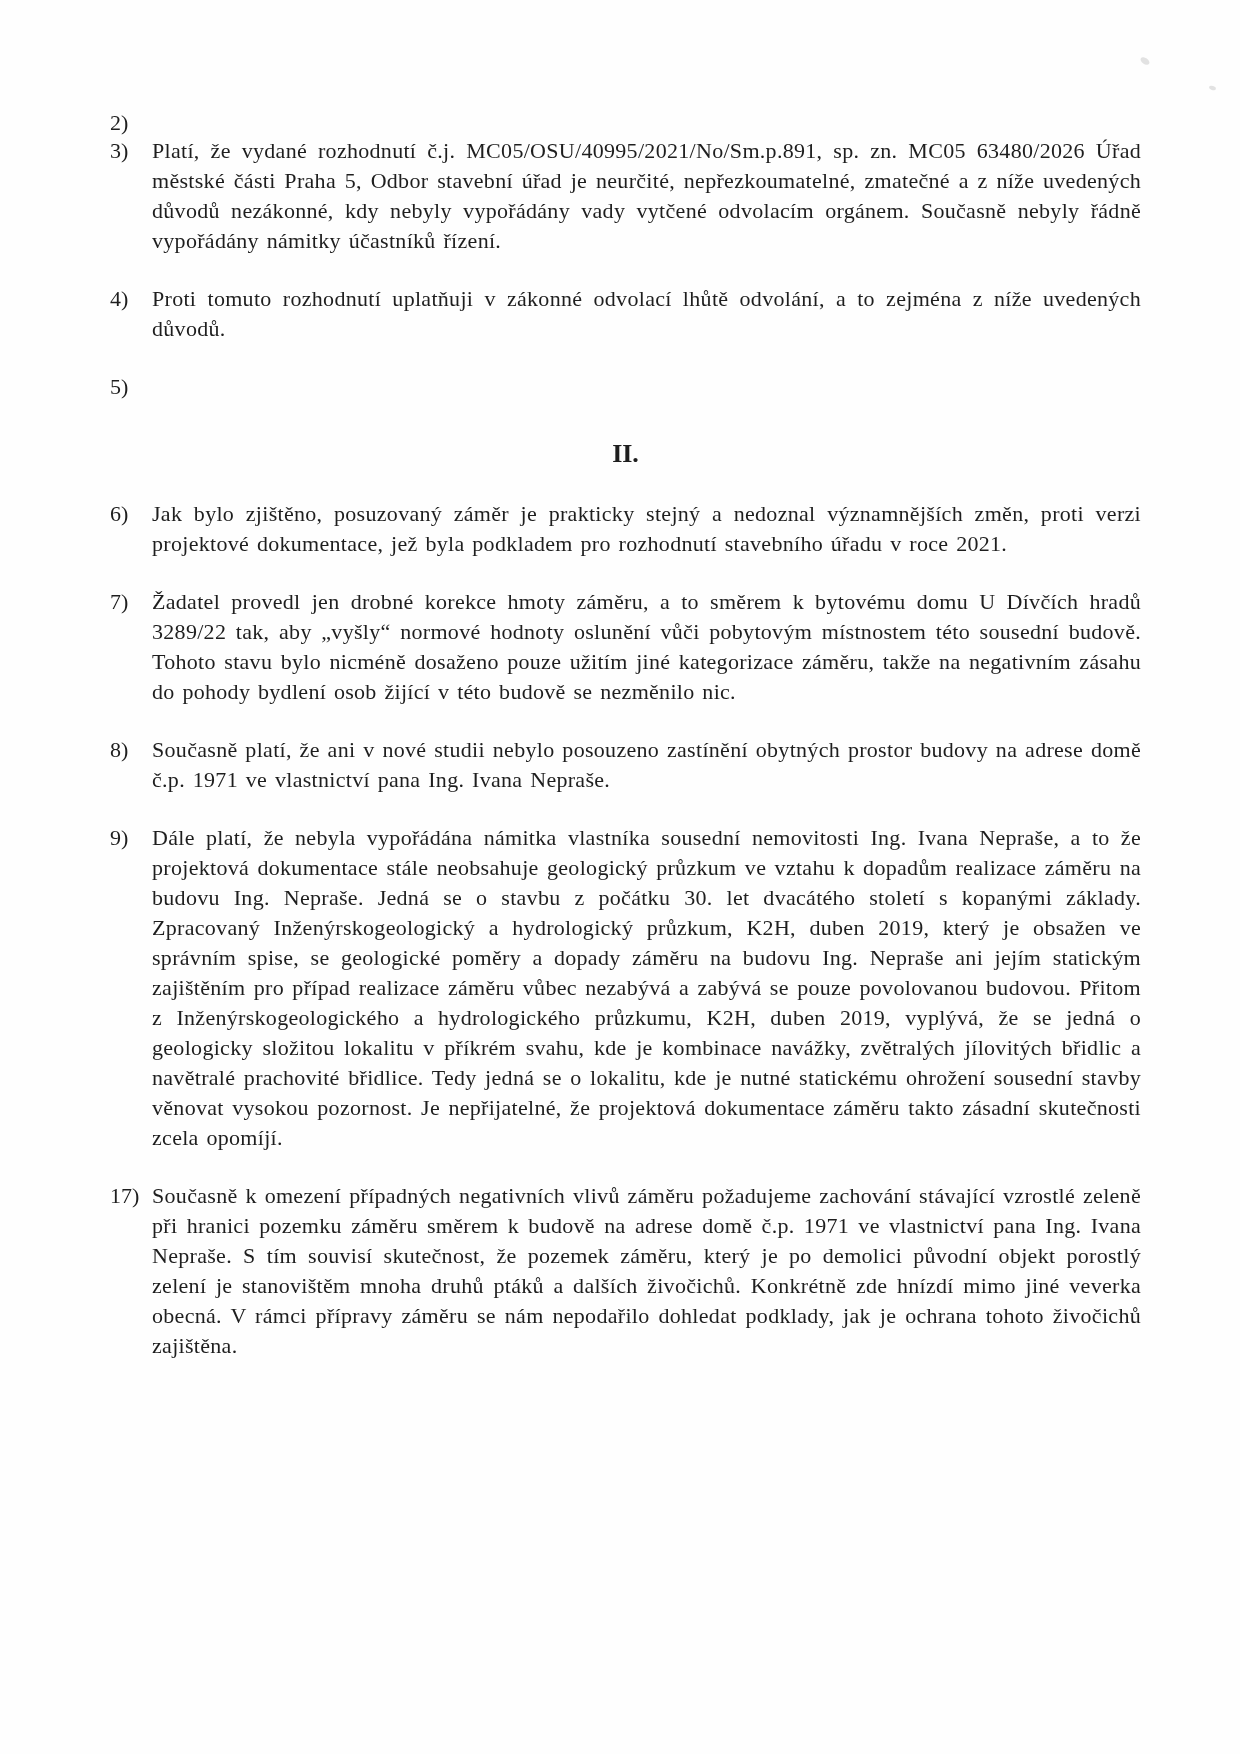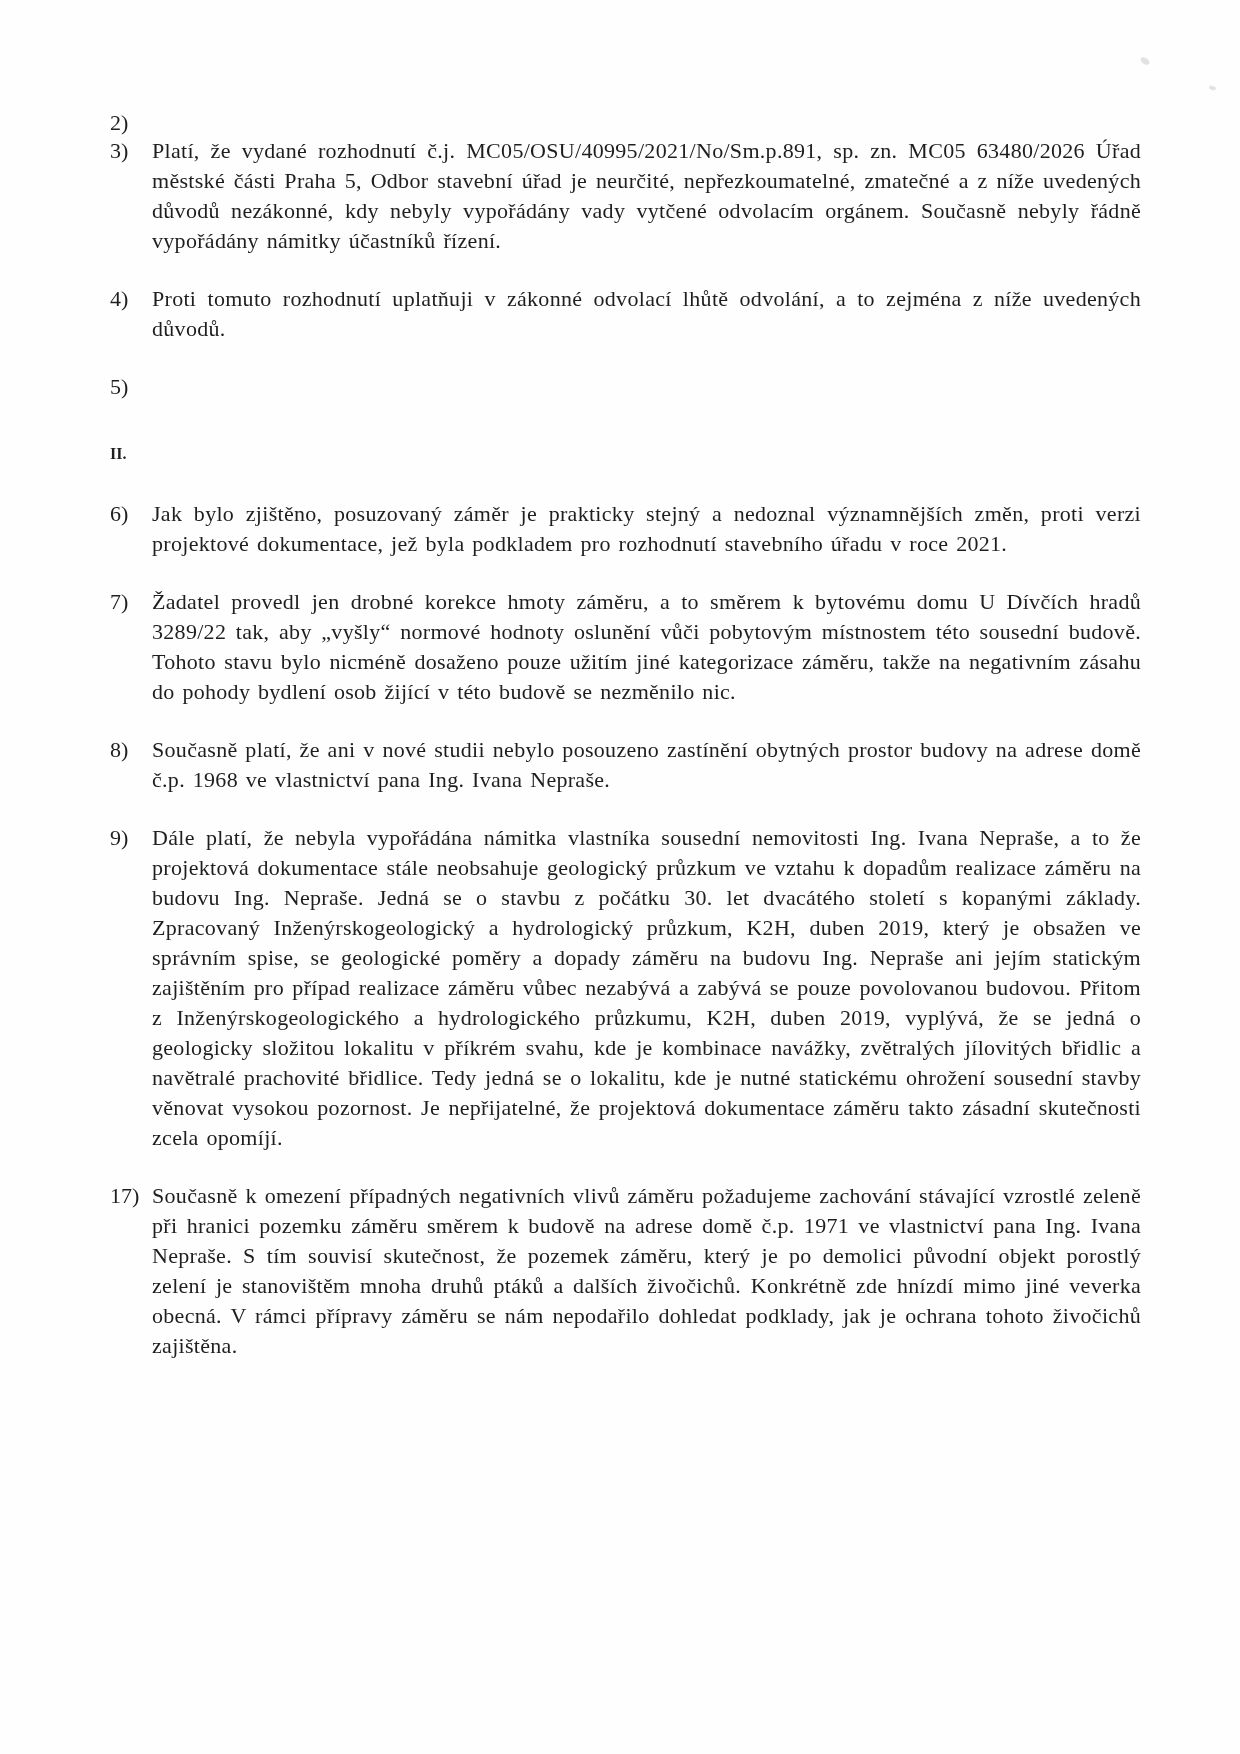--- a/index.html
+++ b/index.html
@@ -33,23 +33,24 @@
     word-spacing: 2px;
   }
   .para .num {
     position: absolute;
     left: 0;
     top: 0;
     letter-spacing: 0;
     word-spacing: normal;
   }
   .section-heading {
-    font-size: 16px;
+    font-size: 26px;
     line-height: 30px;
     font-weight: bold;
+    text-align: center;
     margin-top: 95px;
     margin-bottom: 30px;
   }
   .scan-artifact {
     position: absolute;
     border-radius: 50%;
     background: #d6d6d6;
     opacity: 0.7;
   }
   .artifact-1 { left: 1140px; top: 58px; width: 10px; height: 6px; transform: rotate(35deg); }
@@ -90,21 +91,21 @@
       <span class="body-text">Jak bylo zjištěno, posuzovaný záměr je prakticky stejný a nedoznal významnějších změn, proti verzi projektové dokumentace, jež byla podkladem pro rozhodnutí stavebního úřadu v roce 2021.</span>
     </div>
 
     <div class="para">
       <span class="num">7)</span>
       <span class="body-text">Žadatel provedl jen drobné korekce hmoty záměru, a to směrem k bytovému domu U Dívčích hradů 3289/22 tak, aby „vyšly“ normové hodnoty oslunění vůči pobytovým místnostem této sousední budově. Tohoto stavu bylo nicméně dosaženo pouze užitím jiné kategorizace záměru, takže na negativním zásahu do pohody bydlení osob žijící v této budově se nezměnilo nic.</span>
     </div>
 
     <div class="para">
       <span class="num">8)</span>
-      <span class="body-text">Současně platí, že ani v nové studii nebylo posouzeno zastínění obytných prostor budovy na adrese domě č.p. 1968 ve vlastnictví pana Ing. Ivana Nepraše.</span>
+      <span class="body-text">Současně platí, že ani v nové studii nebylo posouzeno zastínění obytných prostor budovy na adrese domě č.p. 1971 ve vlastnictví pana Ing. Ivana Nepraše.</span>
     </div>
 
     <div class="para">
       <span class="num">9)</span>
       <span class="body-text">Dále platí, že nebyla vypořádána námitka vlastníka sousední nemovitosti Ing. Ivana Nepraše, a to že projektová dokumentace stále neobsahuje geologický průzkum ve vztahu k dopadům realizace záměru na budovu Ing. Nepraše. Jedná se o stavbu z počátku 30. let dvacátého století s kopanými základy. Zpracovaný Inženýrskogeologický a hydrologický průzkum, K2H, duben 2019, který je obsažen ve správním spise, se geologické poměry a dopady záměru na budovu Ing. Nepraše ani jejím statickým zajištěním pro případ realizace záměru vůbec nezabývá a zabývá se pouze povolovanou budovou. Přitom z Inženýrskogeologického a hydrologického průzkumu, K2H, duben 2019, vyplývá, že se jedná o geologicky složitou lokalitu v příkrém svahu, kde je kombinace navážky, zvětralých jílovitých břidlic a navětralé prachovité břidlice. Tedy jedná se o lokalitu, kde je nutné statickému ohrožení sousední stavby věnovat vysokou pozornost. Je nepřijatelné, že projektová dokumentace záměru takto zásadní skutečnosti zcela opomíjí.</span>
     </div>
 
     <div class="para">
       <span class="num">17)</span>
       <span class="body-text">Současně k omezení případných negativních vlivů záměru požadujeme zachování stávající vzrostlé zeleně při hranici pozemku záměru směrem k budově na adrese domě č.p. 1971 ve vlastnictví pana Ing. Ivana Nepraše. S tím souvisí skutečnost, že pozemek záměru, který je po demolici původní objekt porostlý zelení je stanovištěm mnoha druhů ptáků a dalších živočichů. Konkrétně zde hnízdí mimo jiné veverka obecná. V rámci přípravy záměru se nám nepodařilo dohledat podklady, jak je ochrana tohoto živočichů zajištěna.</span>

